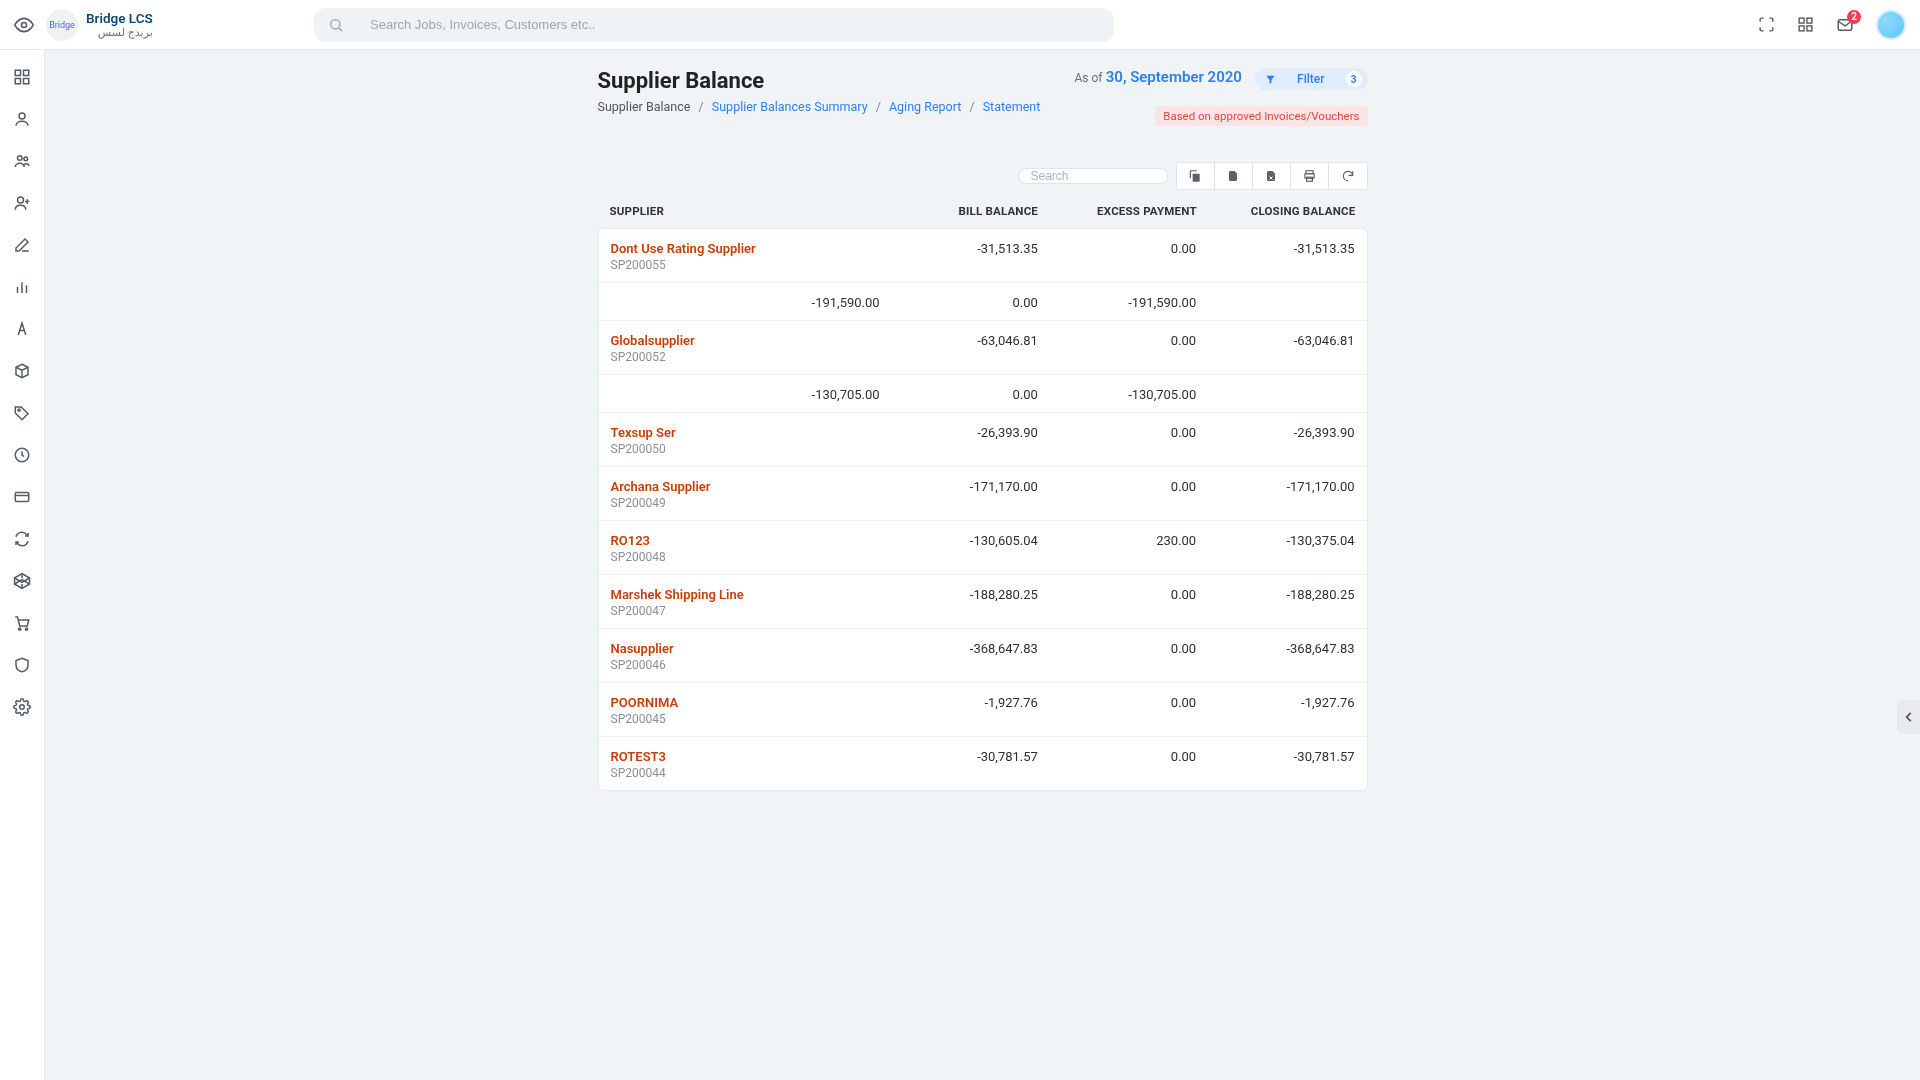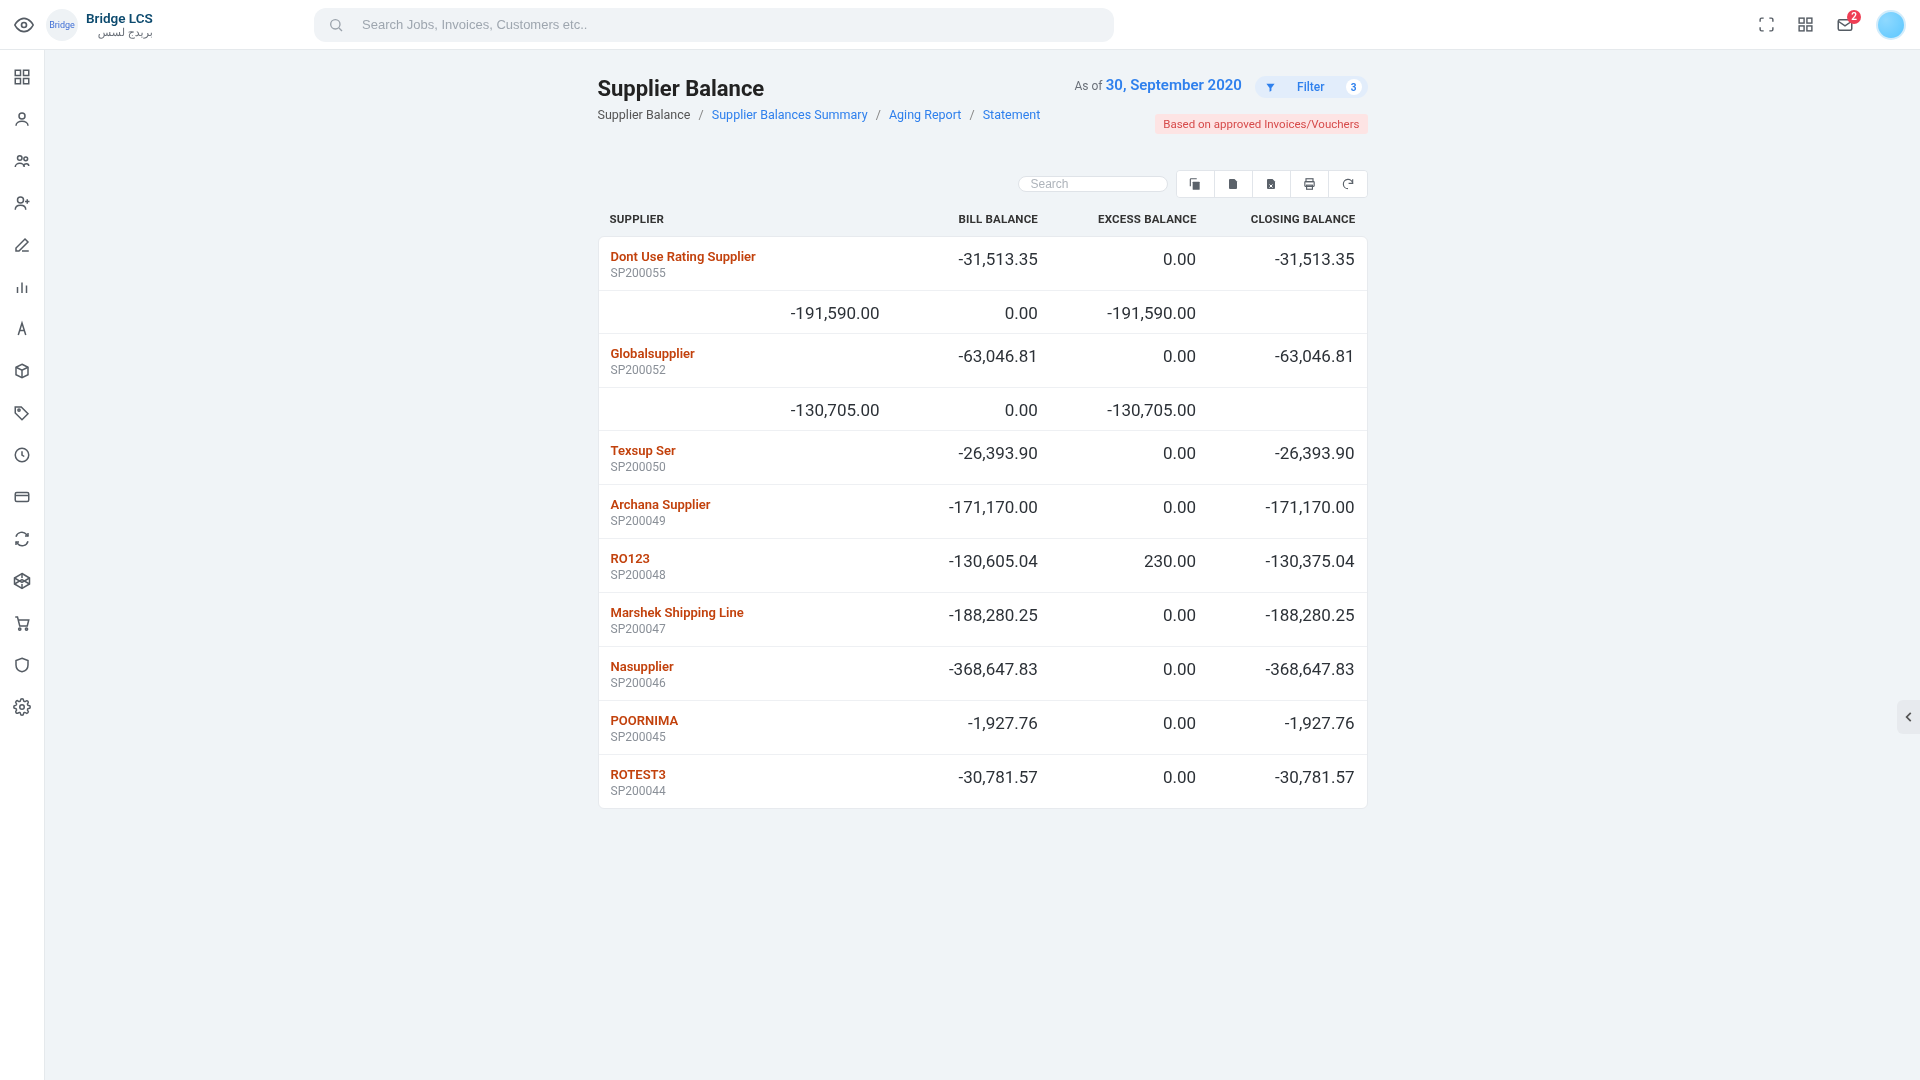--- a/index.html
+++ b/index.html
@@ -27,21 +27,21 @@
 .brand-logo {
   width: 32px; height: 32px; border-radius: 50%; background: #eef2f5;
   display:flex; align-items:center; justify-content:center; font-size:9px; color:#4170d6; font-weight:400;
 }
 .brand-text { line-height: 1.2; }
 .brand-name { font-weight: 600; color: #0c4a6e; font-size: 13.5px; }
 .brand-sub { font-size: 11px; color: #6a7079; direction: rtl; }
 
 .search-wrap { flex: 0 0 800px; margin-left: 10px; }
 .search-box {
-  display:flex; align-items:center; gap:18px;
+  display:flex; align-items:center; gap:26px;
   background:#f0f3f6; border-radius:12px; height:34px; padding:0 14px;
 }
 .search-box svg { color:#9aa2ab; }
 .search-input {
   border:none; background:transparent; outline:none; flex:1;
   font-size:13px; color:#333;
 }
 .search-input::placeholder { color:#9ea6af; }
 
 .topbar-right { margin-left:auto; display:flex; align-items:center; gap:22px; }
@@ -59,21 +59,21 @@
 
 
 .body { flex:1; display:flex; overflow:hidden; }
 .sidebar {
   width:45px; background:#fff; border-right:1px solid #e5e9ec;
   display:flex; flex-direction:column; align-items:center; padding-top:18px; gap:24px;
 }
 .sidebar-item { color:#555c64; cursor:pointer; display:flex; }
 
 .main { flex:1; overflow-y:auto; background:#f0f4f7; position:relative; }
-.main-inner { max-width: 770px; margin: 8px auto; padding: 18px 0 0; }
+.main-inner { max-width: 770px; margin: 0 auto; padding: 18px 0 0; }
 
 
 .page-head { display:flex; justify-content:space-between; align-items:flex-start; }
 .page-head-left h1 { font-size:22px; font-weight:700; color:#222; }
 .breadcrumb { margin-top:6px; font-size:12.5px; }
 .breadcrumb .sep { color:#888; margin:0 5px; }
 .breadcrumb .cur { color:#555; }
 .breadcrumb a { color:#2f80ed; text-decoration:none; cursor:pointer; }
 
 .page-head-right { text-align:right; }
@@ -122,21 +122,21 @@
 .row {
   display:grid;
   grid-template-columns: 1.7fr 1fr 1fr 1fr;
   padding:12px 12px 10px;
   border-bottom:1px solid #eef0f3;
   align-items:flex-start;
 }
 .row:last-child { border-bottom:none; }
 .sup-name { color:#c2410c; font-weight:600; font-size:13px; cursor:pointer; }
 .sup-code { color:#8a9098; font-size:12px; margin-top:2px; }
-.cell-num { text-align:right; font-size:17px; color:#2c3137; }
+.cell-num { text-align:right; font-size:13px; color:#2c3137; }
 
 
 .side-tab {
   position:fixed; right:0; top:700px;
   background:#e7eaee; width:23px; height:34px;
   border-radius:6px 0 0 6px;
   display:flex; align-items:center; justify-content:center;
   color:#555; cursor:pointer;
 }
 
@@ -379,21 +379,21 @@
                   <path d="M20 11A8 8 0 1 0 12 20"></path>
                   <polyline points="20,4 20,11 13,11"></polyline>
                 </svg>
               </button>
           </div>
         </div>
 
         <div class="table-head">
           <div class="th">SUPPLIER</div>
           <div class="th">BILL BALANCE</div>
-          <div class="th">EXCESS BALANCE</div>
+          <div class="th">EXCESS PAYMENT</div>
           <div class="th">CLOSING BALANCE</div>
         </div>
 
         <div class="table-body" id="tbody">
             <div class="row">
               <div>
                 <div class="sup-name">Dont Use Rating Supplier</div>
                 <div class="sup-code">SP200055</div>
               </div>
               <div class="cell-num">-31,513.35</div>

